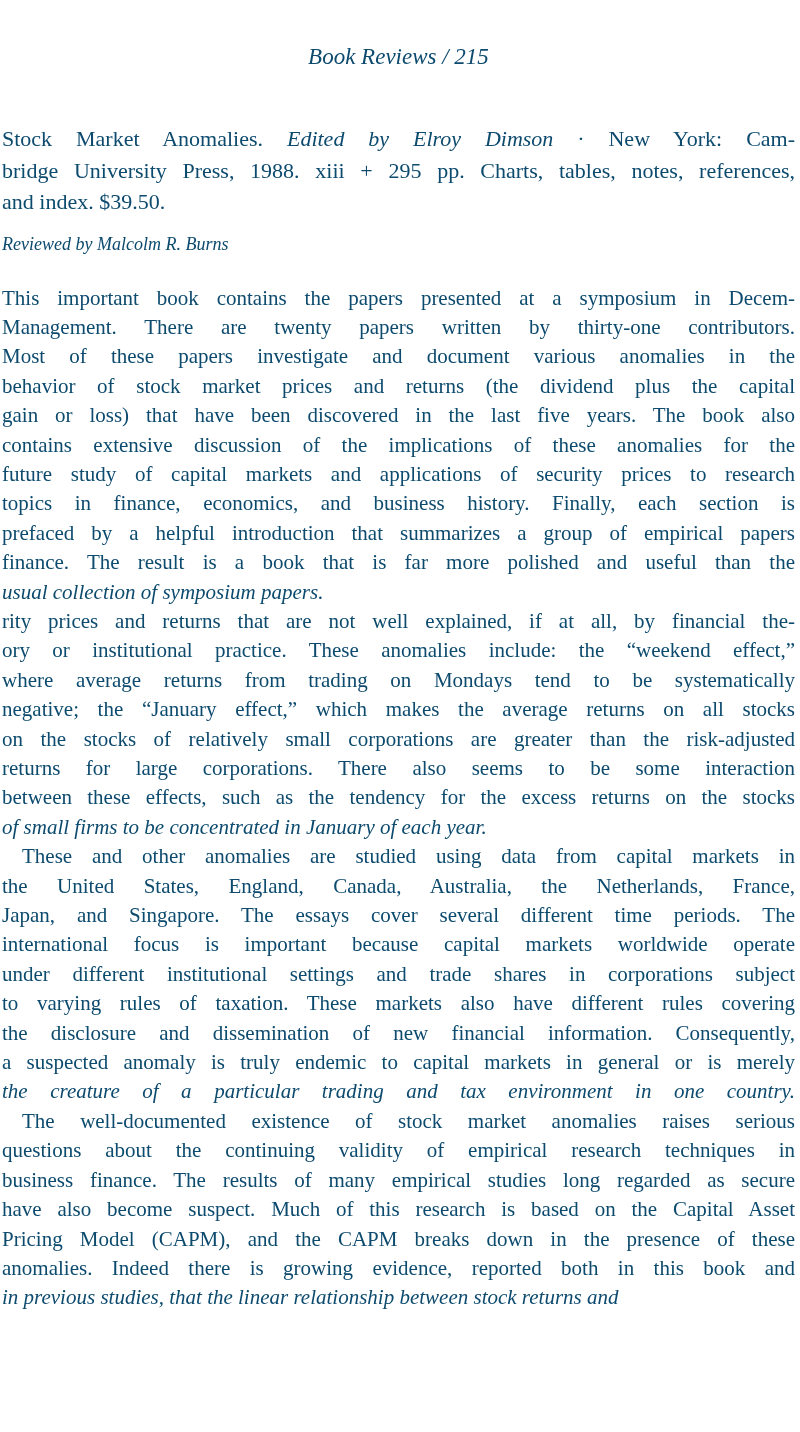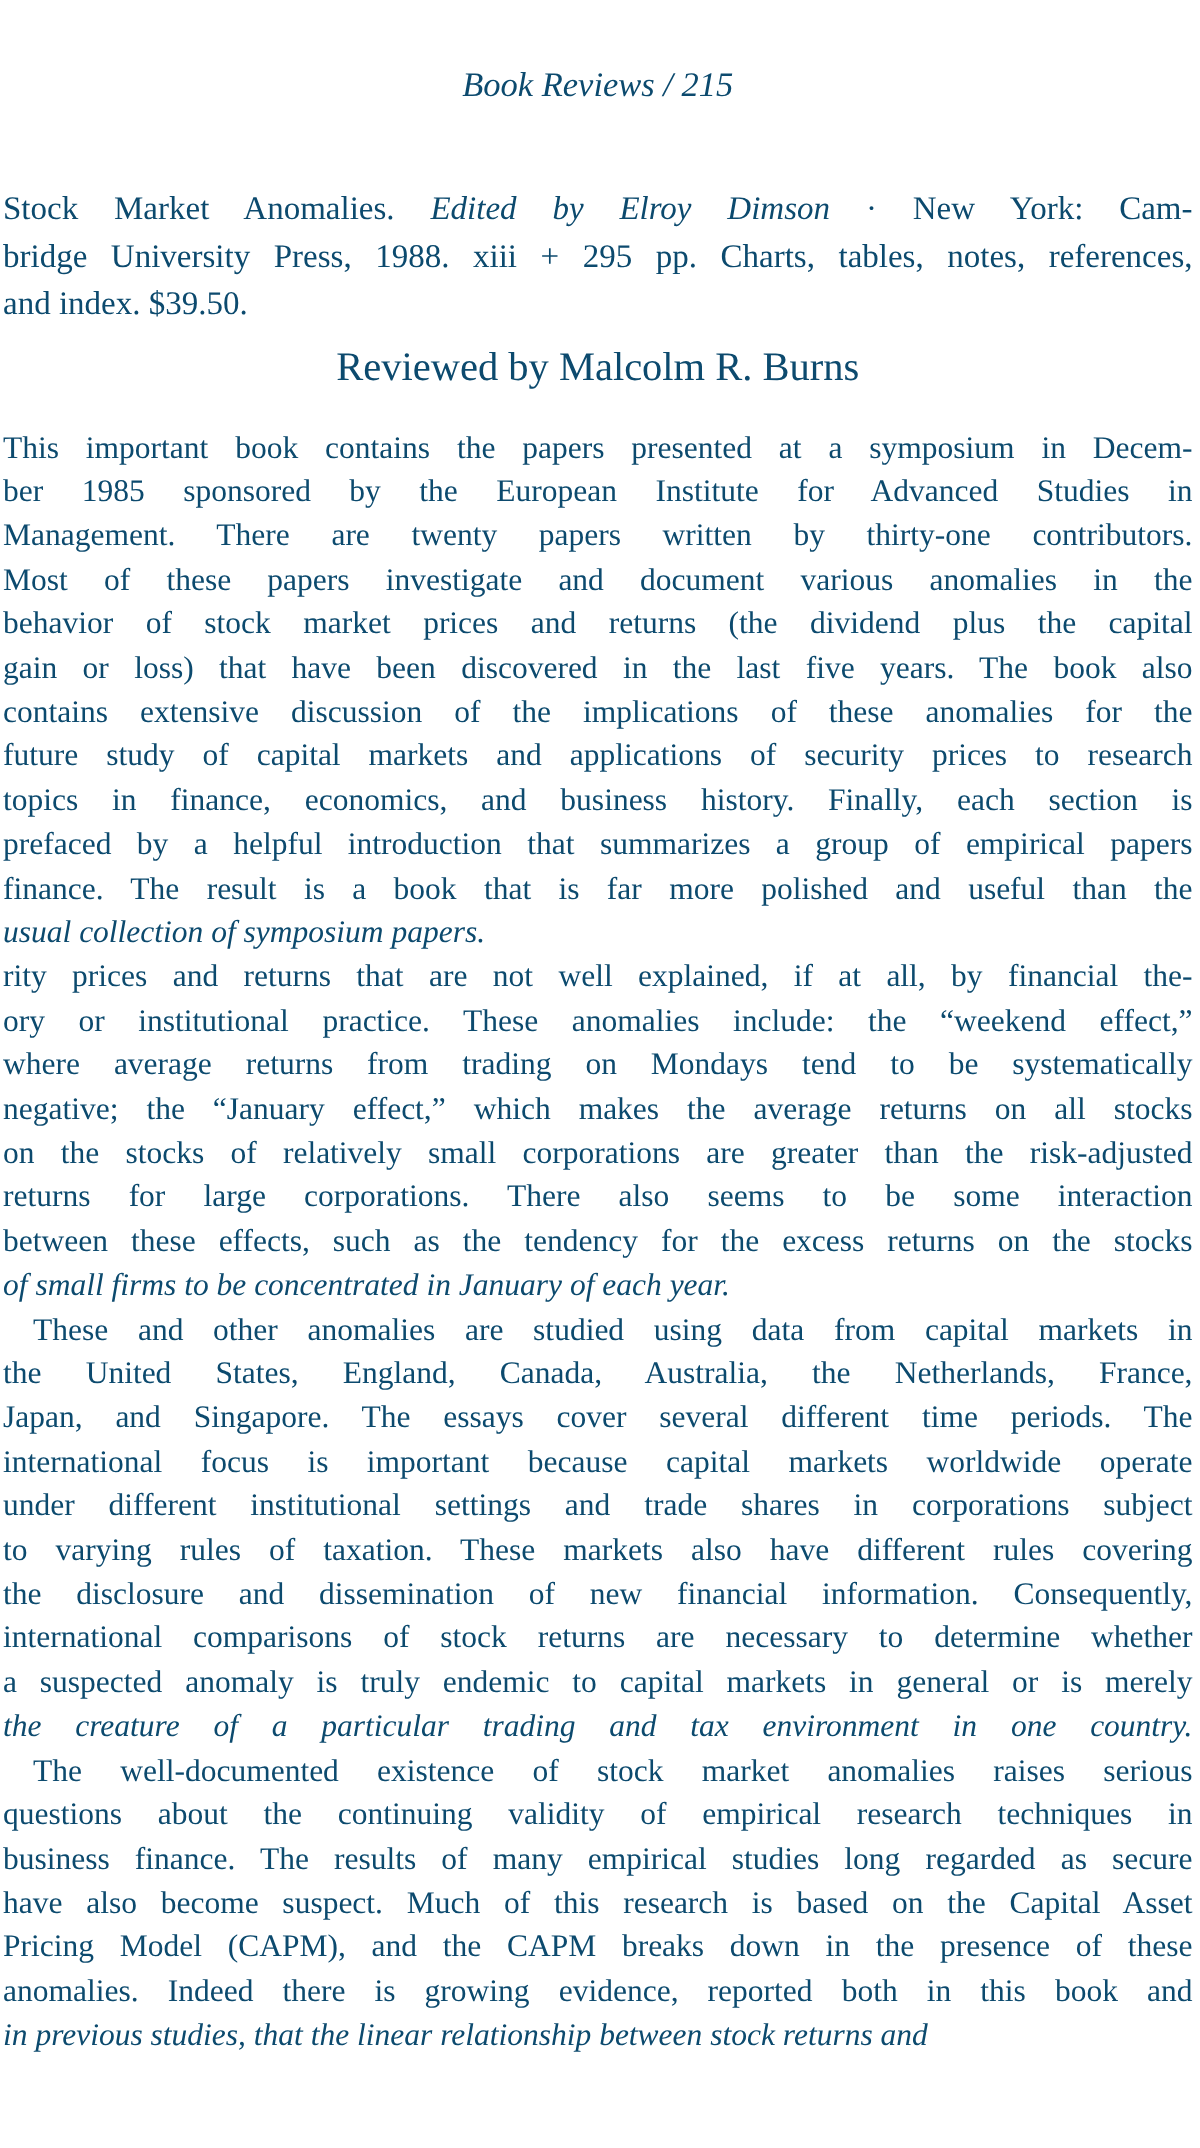--- a/index.html
+++ b/index.html
@@ -35,23 +35,23 @@
     text-align: justify;
   }
   .cit-line.just {
     text-align-last: justify;
   }
   .italic {
     font-style: italic;
   }
   .reviewer {
     margin-top: 11px;
-    font-size: 27px;
+    font-size: 18px;
     line-height: 30px;
-    text-align: center;
+    font-style: italic;
   }
   .body-text {
     margin-top: 25px;
   }
   .bline {
     font-size: 21px;
     line-height: 29.4px;
     text-align: justify;
     text-align-last: justify;
   }
@@ -87,21 +87,20 @@
   <div class="citation">
     <div class="cit-line just"><span>Stock Market Anomalies. </span><span class="italic">Edited by Elroy Dimson</span><span> · New York: Cam-</span></div>
     <div class="cit-line just">bridge University Press, 1988. xiii + 295 pp. Charts, tables, notes, references,</div>
     <div class="cit-line">and index. $39.50.</div>
   </div>
 
   <div class="reviewer">Reviewed by Malcolm R. Burns</div>
 
   <div class="body-text" id="body-text">
       <div class="bline">This important book contains the papers presented at a symposium in Decem-</div>
-      <div class="bline">ber 1985 sponsored by the European Institute for Advanced Studies in</div>
       <div class="bline">Management. There are twenty papers written by thirty-one contributors.</div>
       <div class="bline">Most of these papers investigate and document various anomalies in the</div>
       <div class="bline">behavior of stock market prices and returns (the dividend plus the capital</div>
       <div class="bline">gain or loss) that have been discovered in the last five years. The book also</div>
       <div class="bline">contains extensive discussion of the implications of these anomalies for the</div>
       <div class="bline">future study of capital markets and applications of security prices to research</div>
       <div class="bline">topics in finance, economics, and business history. Finally, each section is</div>
       <div class="bline">prefaced by a helpful introduction that summarizes a group of empirical papers</div>
       <div class="bline">finance. The result is a book that is far more polished and useful than the</div>
       <div class="bline last">usual collection of symposium papers.</div>
@@ -113,21 +112,20 @@
       <div class="bline">returns for large corporations. There also seems to be some interaction</div>
       <div class="bline">between these effects, such as the tendency for the excess returns on the stocks</div>
       <div class="bline last">of small firms to be concentrated in January of each year.</div>
       <div class="bline indent">These and other anomalies are studied using data from capital markets in</div>
       <div class="bline">the United States, England, Canada, Australia, the Netherlands, France,</div>
       <div class="bline">Japan, and Singapore. The essays cover several different time periods. The</div>
       <div class="bline">international focus is important because capital markets worldwide operate</div>
       <div class="bline">under different institutional settings and trade shares in corporations subject</div>
       <div class="bline">to varying rules of taxation. These markets also have different rules covering</div>
       <div class="bline">the disclosure and dissemination of new financial information. Consequently,</div>
-      <div class="bline">international comparisons of stock returns are necessary to determine whether</div>
       <div class="bline">a suspected anomaly is truly endemic to capital markets in general or is merely</div>
       <div class="bline last stretch">the creature of a particular trading and tax environment in one country.</div>
       <div class="bline indent">The well-documented existence of stock market anomalies raises serious</div>
       <div class="bline">questions about the continuing validity of empirical research techniques in</div>
       <div class="bline">business finance. The results of many empirical studies long regarded as secure</div>
       <div class="bline">have also become suspect. Much of this research is based on the Capital Asset</div>
       <div class="bline">Pricing Model (CAPM), and the CAPM breaks down in the presence of these</div>
       <div class="bline">anomalies. Indeed there is growing evidence, reported both in this book and</div>
       <div class="bline last">in previous studies, that the linear relationship between stock returns and</div>
     </div>

